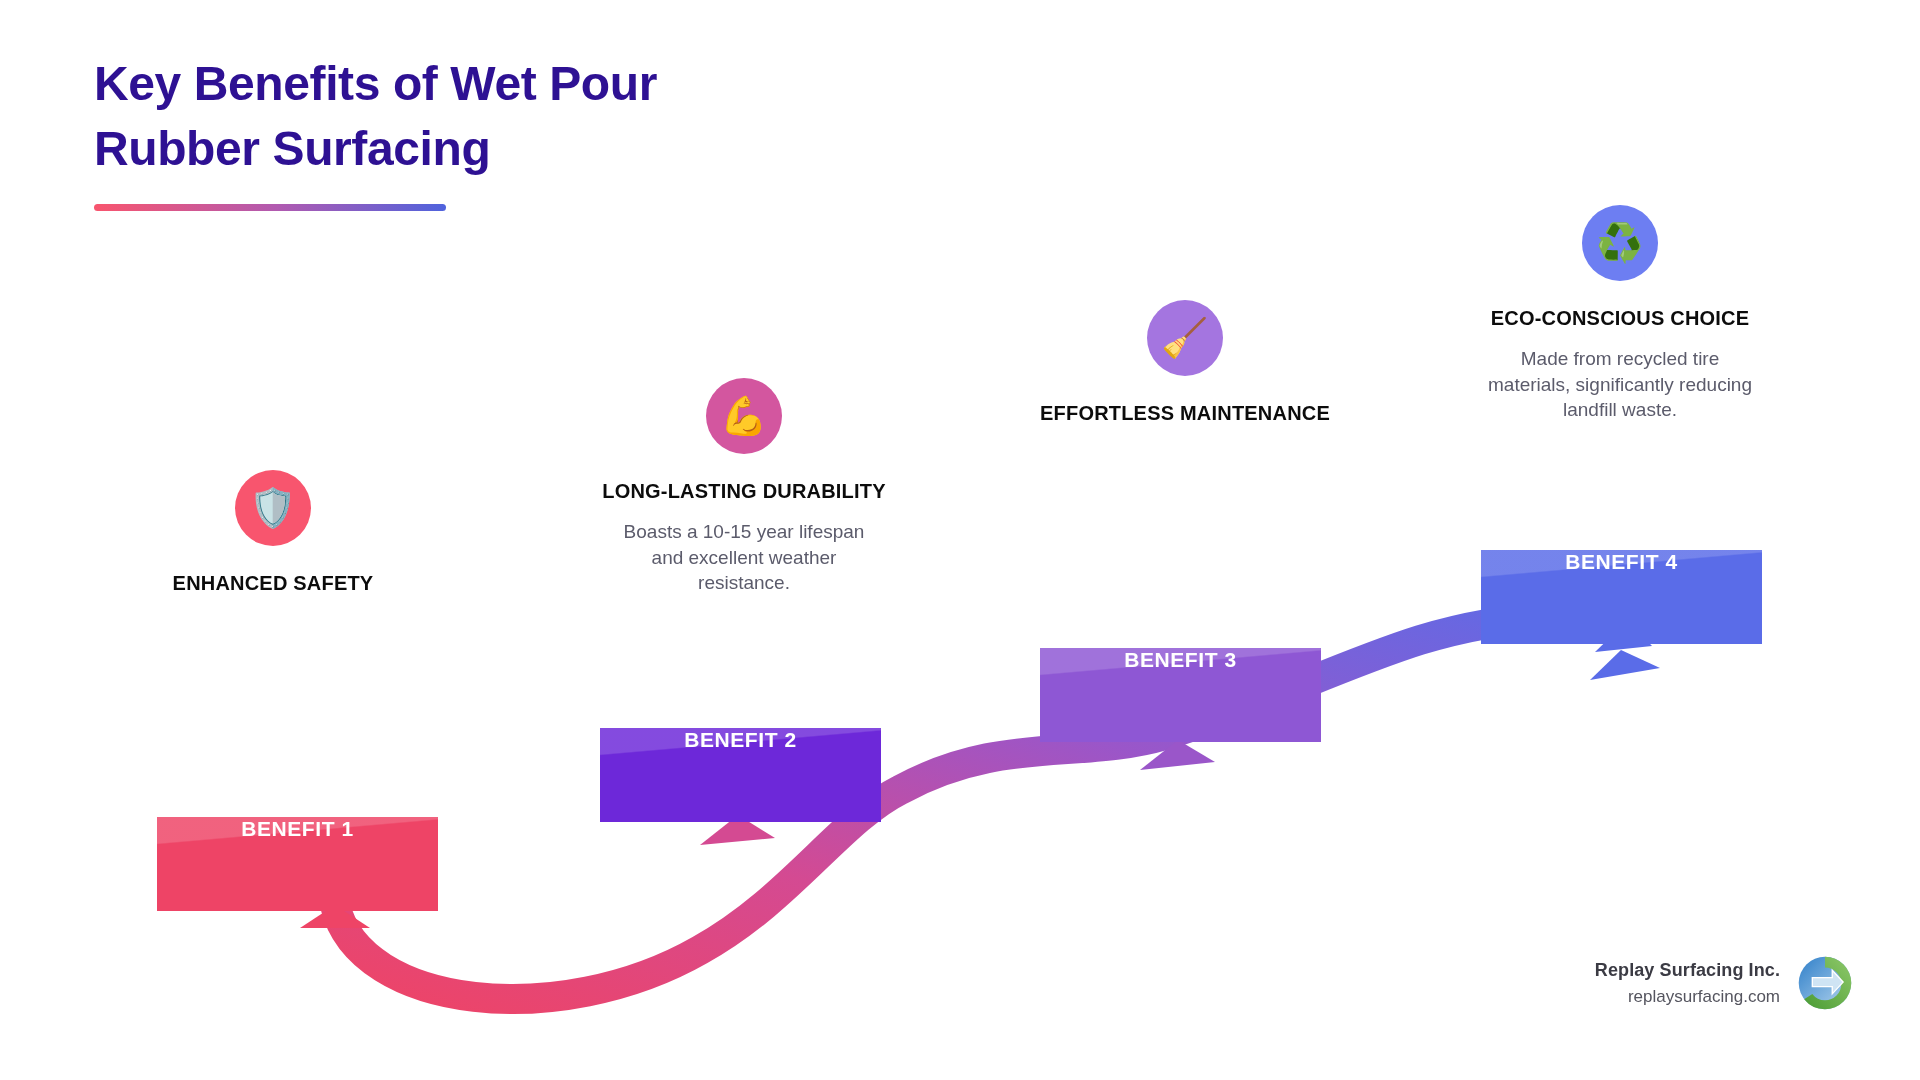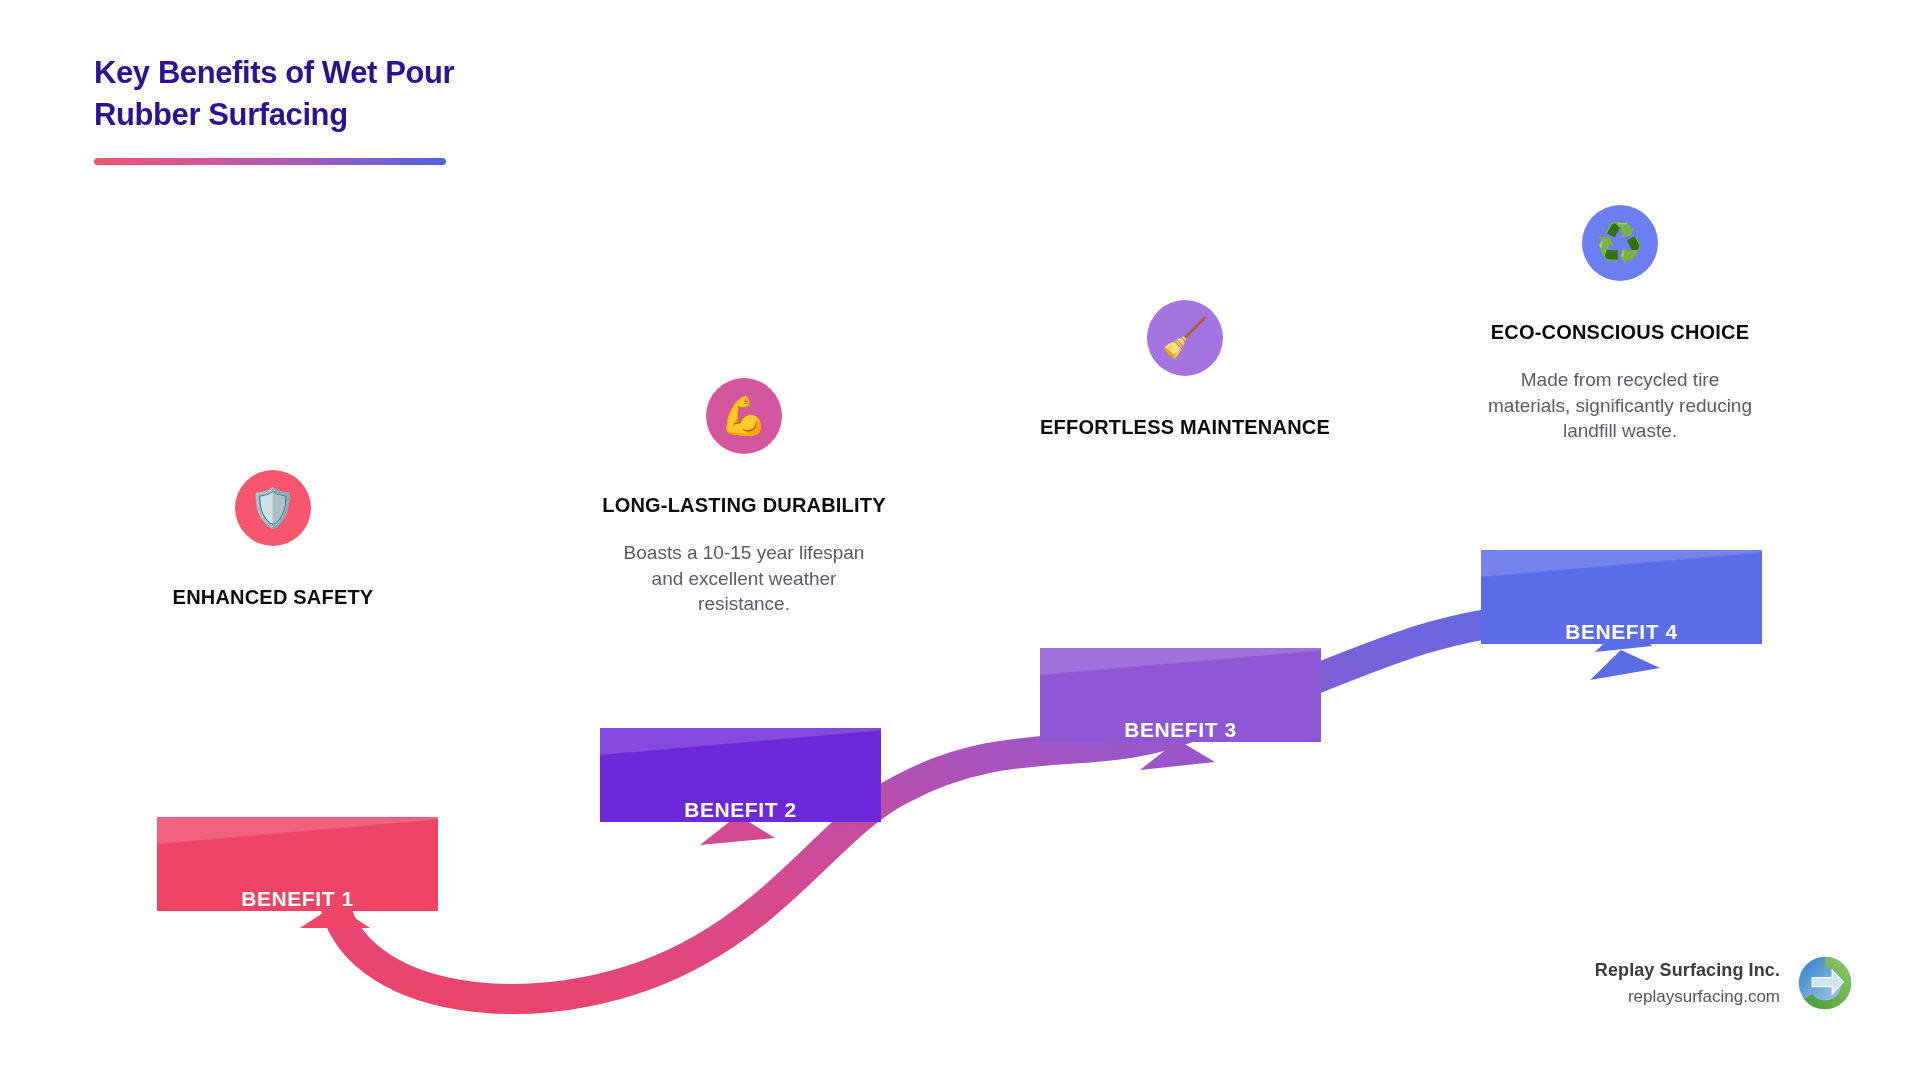--- a/index.html
+++ b/index.html
@@ -17,21 +17,21 @@
   }
 
   
   #header {
     position: absolute;
     left: 94px;
     top: 52px;
     width: 620px;
   }
   #page-title {
-    font-size: 31px;
+    font-size: 48px;
     font-weight: bold;
     line-height: 1.35;
     color: #2e1193;
     letter-spacing: -0.4px;
     margin: 0;
   }
   #title-divider {
     width: 352px;
     height: 7px;
     border-radius: 4px;
@@ -67,42 +67,42 @@
     height: 76px;
     border-radius: 50%;
     margin: 0 auto;
     display: flex;
     align-items: center;
     justify-content: center;
     font-size: 38px;
     line-height: 1;
   }
   .benefit-heading {
-    margin-top: 38px;
+    margin-top: 24px;
     font-size: 20px;
     font-weight: bold;
     color: #0c0c0c;
     letter-spacing: 0.2px;
     line-height: 1.35;
   }
   .benefit-desc {
-    margin-top: 21px;
+    margin-top: 14px;
     font-size: 19px;
     line-height: 1.35;
     color: #5b5b6b;
     padding: 0 16px;
   }
 
   
   .benefit-box {
     position: absolute;
     width: 281px;
     height: 94px;
     display: flex;
-    align-items: flex-end;
+    align-items: flex-start;
     justify-content: center;
     color: #ffffff;
     font-size: 21px;
     font-weight: bold;
     letter-spacing: 0.6px;
     overflow: hidden;
   }
   .benefit-box .sheen {
     position: absolute;
     left: -10%;

